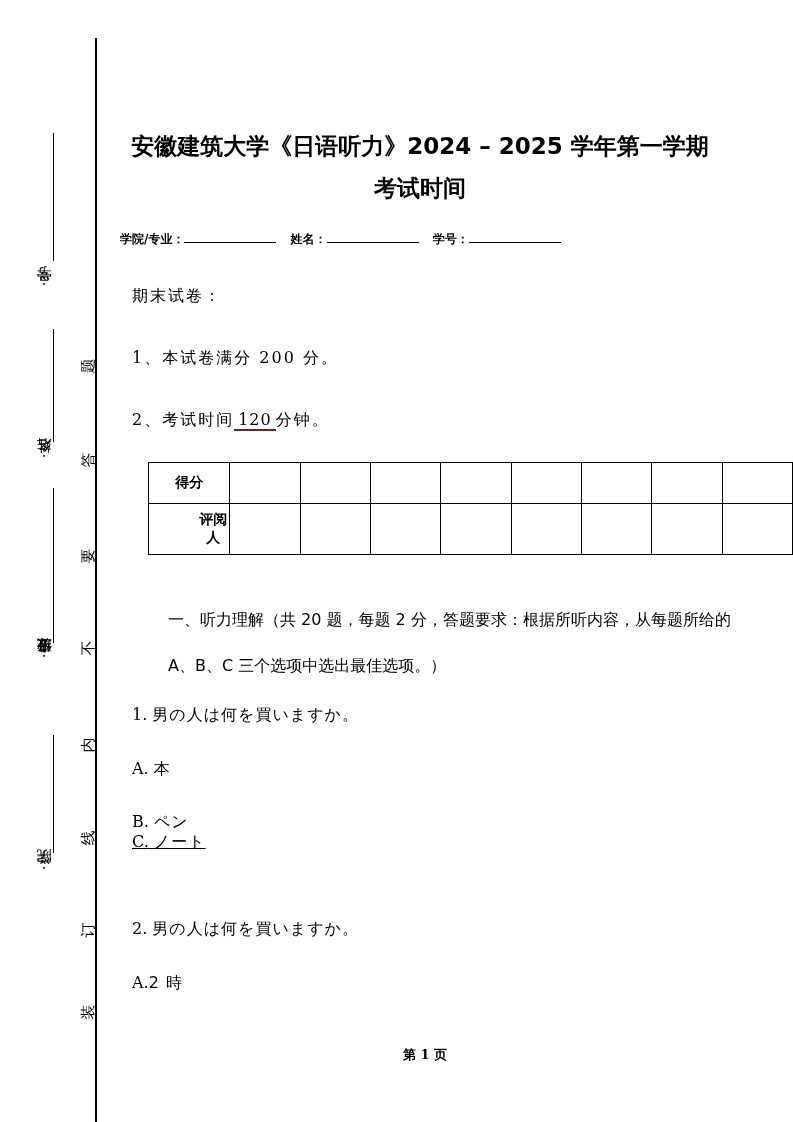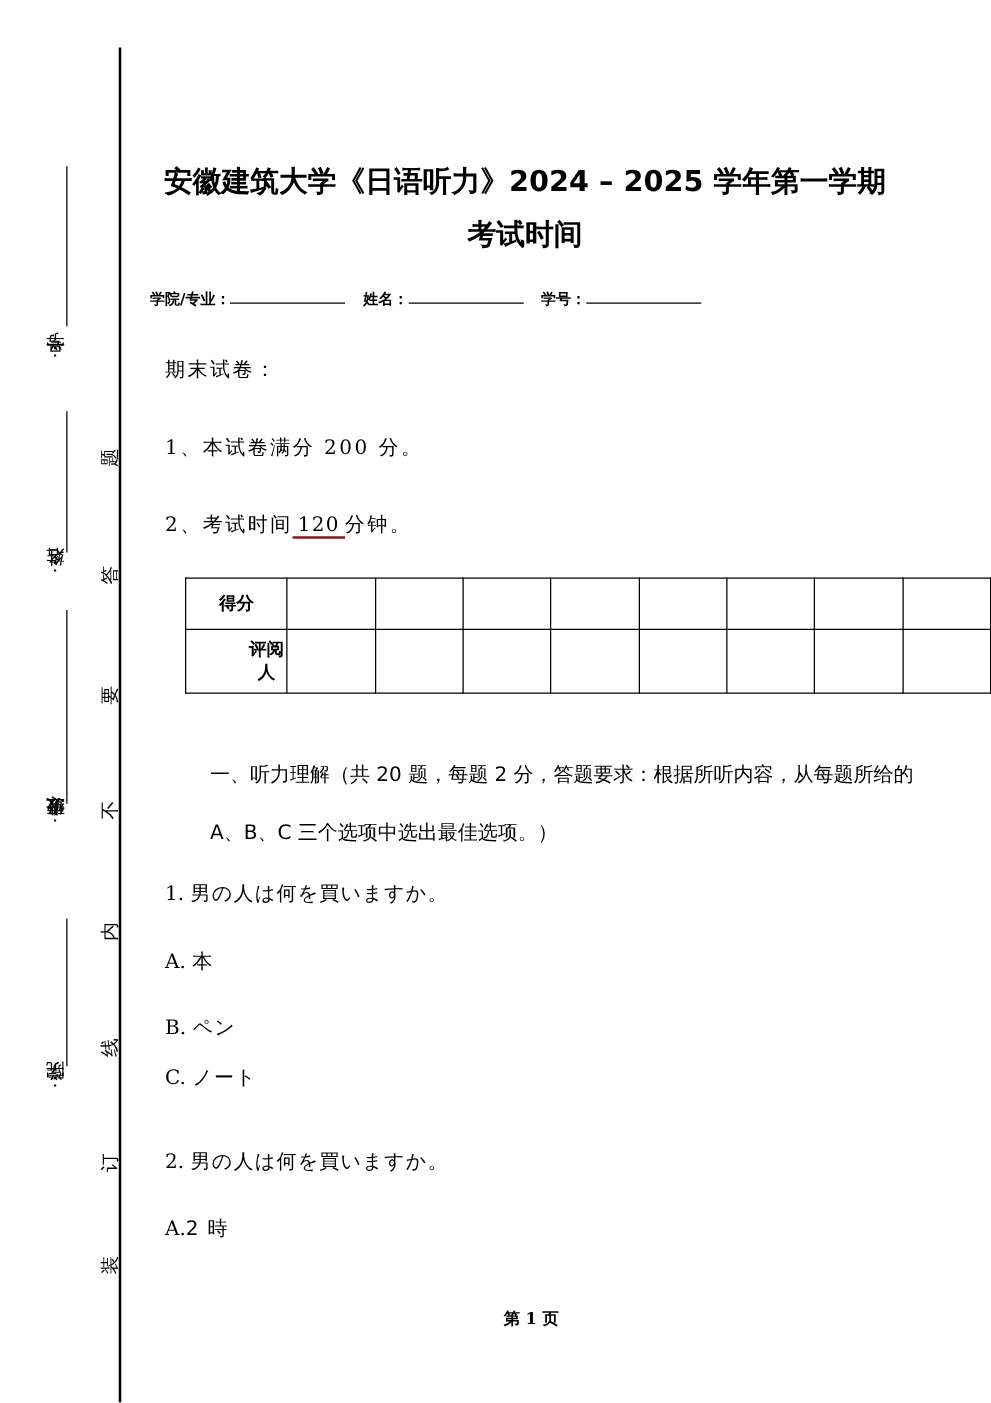--- a/index.html
+++ b/index.html
@@ -129,21 +129,21 @@
   <span class="jp">男の人は何を買いますか。</span>
 </div>
 <div class="abs q" style="top:759px;">
   <span>A.</span>
   <span class="jp">本</span>
 </div>
 <div class="abs q" style="top:812px;">
   <span>B.</span>
   <span class="jp">ペン</span>
 </div>
-<div class="abs q" style="top:852px;">
+<div class="abs q" style="top:832px;text-decoration:underline;">
   <span>C.</span>
   <span class="jp">ノート</span>
 </div>
 
 <div class="abs q" style="top:919px;">
   <span>2.</span>
   <span class="jp">男の人は何を買いますか。</span>
 </div>
 <div class="abs q" style="top:973px;">
   <span>A.</span><span class="jp">2 時</span>

